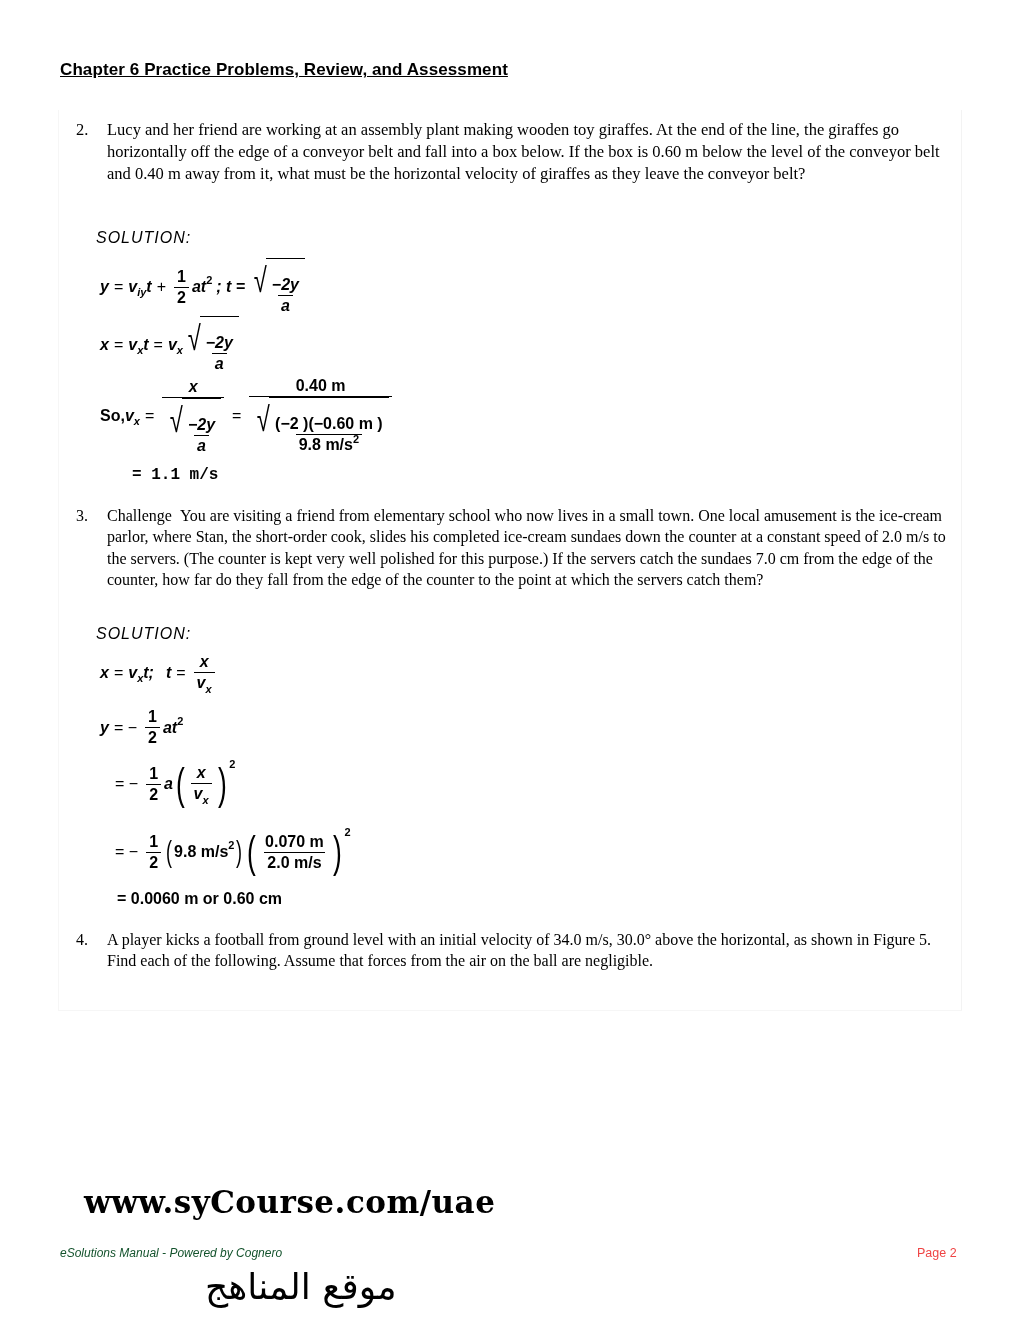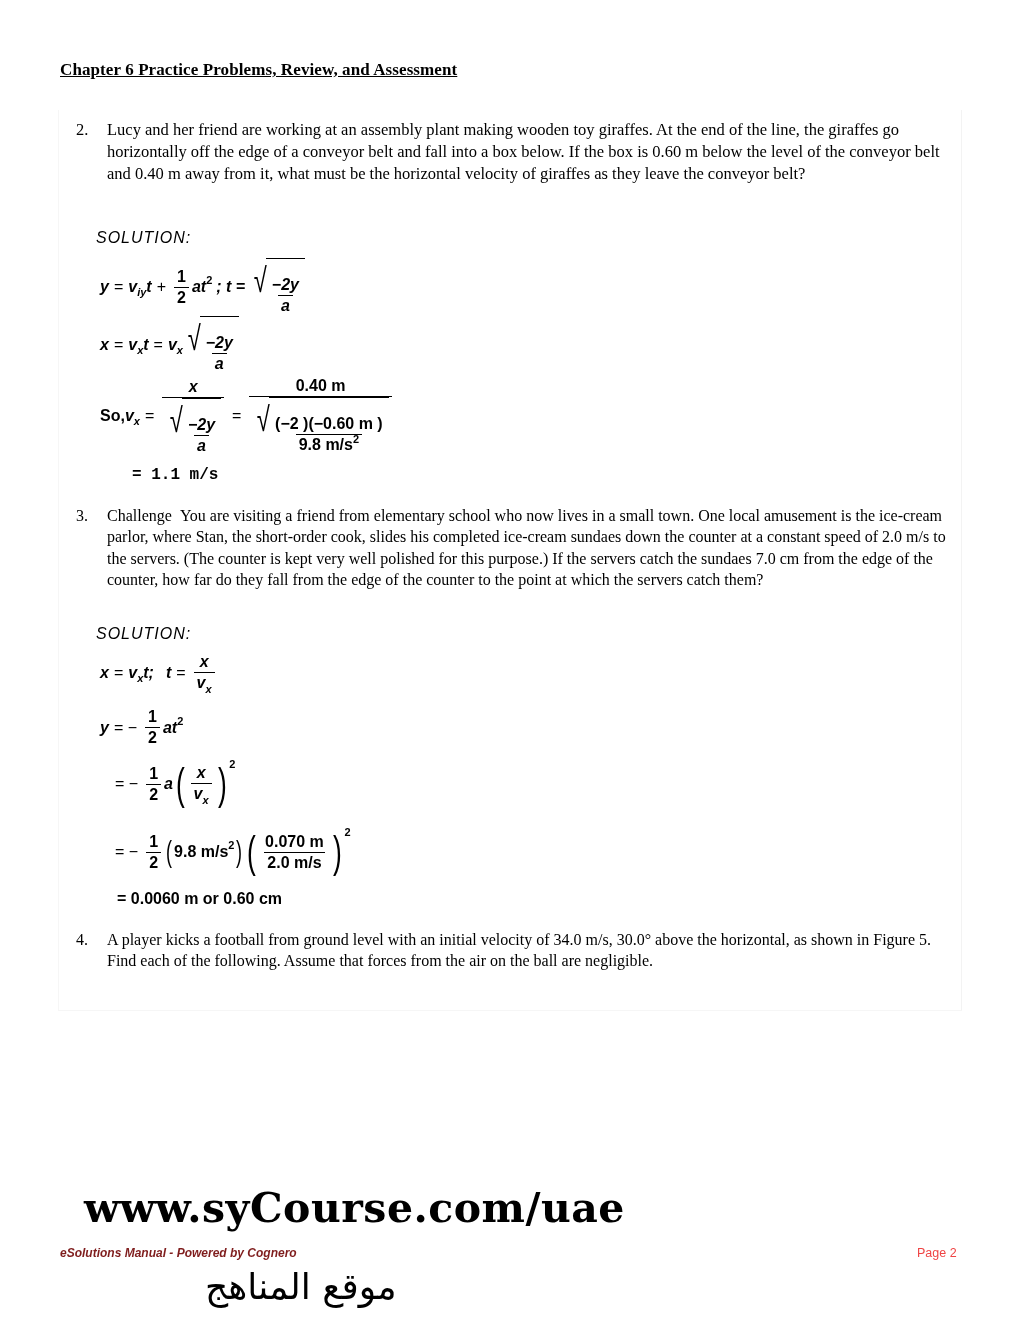--- a/index.html
+++ b/index.html
@@ -1,20 +1,20 @@
 <!DOCTYPE html>
 <html><head>
 <meta charset="utf-8">
 <style>
   html, body { margin: 0; padding: 0; background: #ffffff; }
   body { width: 1020px; height: 1320px; position: relative; overflow: hidden; color: #000; }
 
   .header-title {
     position: absolute; left: 60px; top: 60px;
-    font-family: Liberation Serif, serif; font-weight: bold; font-size: 17px;
+    font-family: Liberation Sans, sans-serif; font-weight: bold; font-size: 17px;
     text-decoration: underline; letter-spacing: 0.1px;
   }
   .content-box {
     position: absolute; left: 58px; top: 110px; width: 902px; height: 900px;
     border-left: 1px solid #f6f6f6; border-right: 1px solid #f3f3f3; border-bottom: 1px solid #f6f6f6;
   }
   .problem {
     position: absolute; left: 76px; width: 880px;
     font-family: "Liberation Serif", serif; font-size: 16.5px; line-height: 22px;
   }
@@ -39,25 +39,25 @@
   .sqrt .body { border-top: 1.6px solid #000; padding-top: 16px; display: inline-flex; align-items: center; }
   .sub { font-size: 11px; position: relative; top: 5px; }
   .sup { font-size: 11px; position: relative; top: -7px; }
   .op { margin: 0 5px; font-weight: normal; }
   .paren { font-weight: normal; font-size: 30px; line-height: 30px; transform: scaleX(0.6); display: inline-block; }
   .paren-big { font-size: 44px; line-height: 44px; }
   .outer-sup { font-size: 11px; align-self: flex-start; margin-top: -4px; }
 
   .watermark-url {
     position: absolute; left: 84px; top: 1184px;
-    font-family: "DejaVu Serif", serif; font-weight: bold; font-size: 41px; letter-spacing: 0.5px;
+    font-family: "DejaVu Serif", serif; font-weight: bold; font-size: 31px; letter-spacing: 0.5px;
   }
   .footer-left {
     position: absolute; left: 60px; top: 1246px;
-    font-family: "Liberation Sans", sans-serif; font-style: italic; font-size: 12px; color: #7f1d1d; font-weight: bold;
+    font-family: "Liberation Sans", sans-serif; font-style: italic; font-size: 12px; color: #14532d;
   }
   .footer-right {
     position: absolute; left: 917px; top: 1246px;
     font-family: "Liberation Sans", sans-serif; font-size: 12.5px; color: #ef4444;
   }
   .watermark-arabic {
     position: absolute; left: 205px; top: 1258px;
     font-family: "DejaVu Sans", sans-serif; font-size: 36px; direction: rtl; margin-top: 8px;
   }
 </style>

